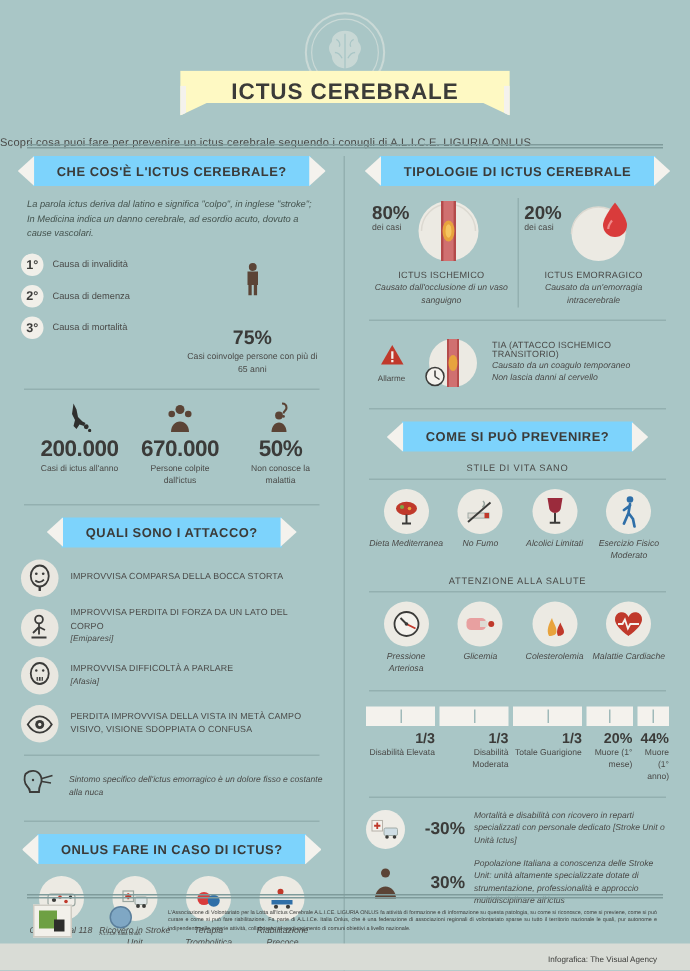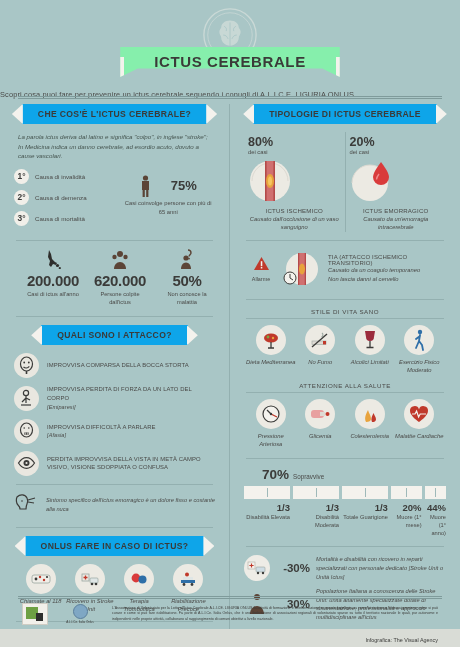--- a/index.html
+++ b/index.html
@@ -14,21 +14,21 @@
   .page { width: 460px; height: 647px; position: relative; background:#a9c6c6; }
 
   
   .header { position: relative; height: 96px; }
   .brain-emblem {
     position: absolute; left: 50%; top: 6px; transform: translateX(-50%);
     width: 58px; height: 58px; opacity: .45;
   }
   .ribbon-wrap { position: absolute; left: 0; right: 0; top: 47px; display:flex; justify-content:center; }
   .ribbon {
-    position: relative; background: #86efac; color: #3b3b39;
+    position: relative; background: #fef9c3; color: #3b3b39;
     font-size: 15px; font-weight: bold; letter-spacing: .6px;
     padding: 6px 34px 7px; text-align: center;
     clip-path: polygon(0 0, 100% 0, 100% 100%, 92% 72%, 8% 72%, 0 100%);
   }
   .ribbon-tail-l, .ribbon-tail-r {
     position:absolute; top: 10px; width: 26px; height: 22px; background: #f4f2ed;
   }
   .ribbon-tail-l { left: -22px; clip-path: polygon(0 0, 100% 0, 100% 100%, 38% 62%, 0 100%); }
   .ribbon-tail-r { right: -22px; clip-path: polygon(0 0, 100% 0, 100% 100%, 62% 62%, 0 100%); }
   .tail-dark-l, .tail-dark-r { position:absolute; top:32px; width:20px; height:8px; background:#4f3f34; }
@@ -42,21 +42,21 @@
             border-top: 1px solid #7f9b9b; border-bottom: 1px solid #7f9b9b; }
 
   
   .cols { position:absolute; top: 104px; left: 0; right: 0; display:flex; }
   .col { width: 50%; padding: 0 14px; }
   .col.left { border-right: 1px solid #93b0b0; }
 
   
   .banner-wrap { display:flex; justify-content:center; margin-bottom: 8px; }
   .banner {
-    position: relative; background: #0ea5e9; color:#3b3b39;
+    position: relative; background: #7dd3fc; color:#3b3b39;
     font-size: 8.6px; font-weight: bold; letter-spacing: .35px;
     padding: 5px 16px 5px; text-align:center; min-width: 140px;
   }
   .banner::before, .banner::after {
     content:""; position:absolute; top:0; width:11px; height:100%; background:#f4f2ed;
   }
   .banner::before { left:-10px; clip-path: polygon(100% 0, 0 50%, 100% 100%); }
   .banner::after  { right:-10px; clip-path: polygon(0 0, 100% 50%, 0 100%); }
 
   .sect { margin-bottom: 10px; }
@@ -70,35 +70,35 @@
   .causes-row { display:flex; align-items:flex-start; gap: 4px; }
   .causes { flex: 1.05; }
   .cause { display:flex; align-items:center; gap:6px; margin-bottom: 6px; }
   .circ-num {
     width: 15px; height:15px; border-radius:50%; background:#f1efe9;
     display:flex; align-items:center; justify-content:center;
     font-size: 8.4px; font-weight:bold; color:#3b3b39; flex:none;
   }
   .cause-txt { font-size: 6.2px; }
   .pct75 { flex: .95; text-align:center; padding-top: 6px; }
-  .pct75-top { display:flex; align-items:center; justify-content:center; gap:20px; }
+  .pct75-top { display:flex; align-items:center; justify-content:center; gap:20px;flex-direction:column; }
   .pct75-num { font-size: 13px; font-weight:bold; color:#3b3b39; }
   .pct75-cap { font-size: 5.8px; line-height:1.5; margin-top:2px; }
 
   
   .stats3 { display:flex; text-align:center; }
   .stat { flex:1;margin-left:11px; }
   .stat-icon { height: 20px; display:flex; align-items:flex-end; justify-content:center; margin-bottom:3px; }
   .stat-cap { font-size: 5.7px; line-height:1.45; margin-top:1px; }
 
   
   .typo-row { display:flex; }
   .typo { flex:1; text-align:center; padding: 0 4px; }
   .typo.left-t { border-right: 1px solid #93b0b0; }
-  .typo-head { display:flex; align-items:flex-start; justify-content:center; gap:4px;flex-direction:column; }
+  .typo-head { display:flex; align-items:flex-start; justify-content:flex-start; gap:4px; }
   .typo-pct { text-align:left; padding-top:4px; }
   .typo-pct .p { font-size: 12.5px; font-weight:bold; color:#3b3b39; line-height:1; }
   .typo-pct .s { font-size: 5.8px; }
   .typo-name { font-size: 6.1px; letter-spacing:.2px; margin-top:4px; }
   .typo-desc { font-size: 5.8px; font-style:italic; line-height:1.5; margin-top:1px; }
 
   .tia-row { display:flex; align-items:center; gap:6px; padding: 2px 2px; }
   .tia-alarm { text-align:center; width:30px; flex:none; }
   .tia-alarm-cap { font-size:5.4px; margin-top:1px; }
   .tia-txt { flex:1; }
@@ -244,21 +244,21 @@
           </div>
           <div class="stat">
             <div class="stat-icon">
               <svg width="18" height="20" viewBox="0 0 18 20">
                 <circle cx="9" cy="5" r="3" fill="#5b4436"></circle>
                 <path d="M3 20c0-4 2.6-7 6-7s6 3 6 7z" fill="#5b4436"></path>
                 <circle cx="3.5" cy="8" r="2.2" fill="#5b4436"></circle>
                 <circle cx="14.5" cy="8" r="2.2" fill="#5b4436"></circle>
               </svg>
             </div>
-            <div class="big-num">620.000</div>
+            <div class="big-num">670.000</div>
             <div class="stat-cap">Persone colpite dall'ictus</div>
           </div>
           <div class="stat">
             <div class="stat-icon">
               <svg width="16" height="20" viewBox="0 0 16 20">
                 <path d="M9 1c2 0 3 1.4 3 3s-2 2-2 3.6" stroke="#5b4436" stroke-width="1.4" fill="none"></path>
                 <circle cx="10" cy="9.6" r=".9" fill="#5b4436"></circle>
                 <circle cx="7" cy="9" r="2.6" fill="#5b4436"></circle>
                 <path d="M2 20c0-3.6 2.2-6.4 5-6.4s5 2.8 5 6.4z" fill="#5b4436"></path>
               </svg>
@@ -485,20 +485,23 @@
             <div class="tia-title">TIA (ATTACCO ISCHEMICO TRANSITORIO)</div>
             <div class="tia-line">Causato da un coagulo temporaneo</div>
             <div class="tia-line">Non lascia danni al cervello</div>
           </div>
         </div>
       </div>
 
       <div class="rule"></div>
 
       <div class="sect">
+        <div class="banner-wrap">
+            <div class="banner">COME SI PUÒ PREVENIRE?</div>
+          </div>
 
         <div class="sub-head">STILE DI VITA SANO</div>
         <div class="rule" style="margin:3px 2px 6px"></div>
 
         <div class="icon4">
           <div class="cell">
             <span class="round-ic">
               <svg width="22" height="20" viewBox="0 0 22 20">
                 <ellipse cx="11" cy="8" rx="7" ry="4.5" fill="#c0392b"></ellipse>
                 <circle cx="8" cy="7" r="1.4" fill="#7aa843"></circle>
@@ -582,24 +585,20 @@
             </span>
             <div class="cell-cap">Malattie Cardiache</div>
           </div>
         </div>
       </div>
 
       <div class="rule"></div>
 
       <div class="sect">
 
-        <div class="surv-head">
-          <span class="p">70%</span>
-          <span class="s">Sopravvive</span>
-        </div>
 
         <div class="bars">
           <div class="bar" style="flex:3">
               <span class="tick"></span>
             </div>
           <div class="bar" style="flex:3">
               <span class="tick"></span>
             </div>
           <div class="bar" style="flex:3">
               <span class="tick"></span>

